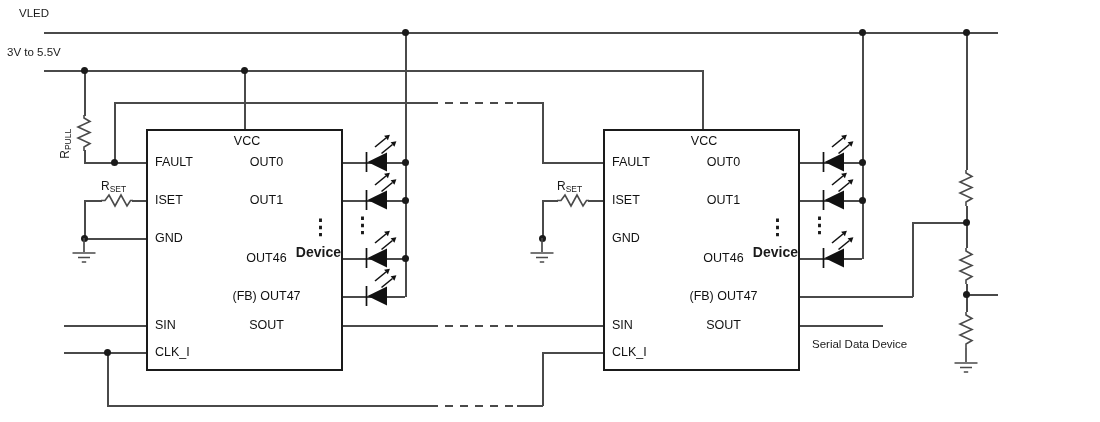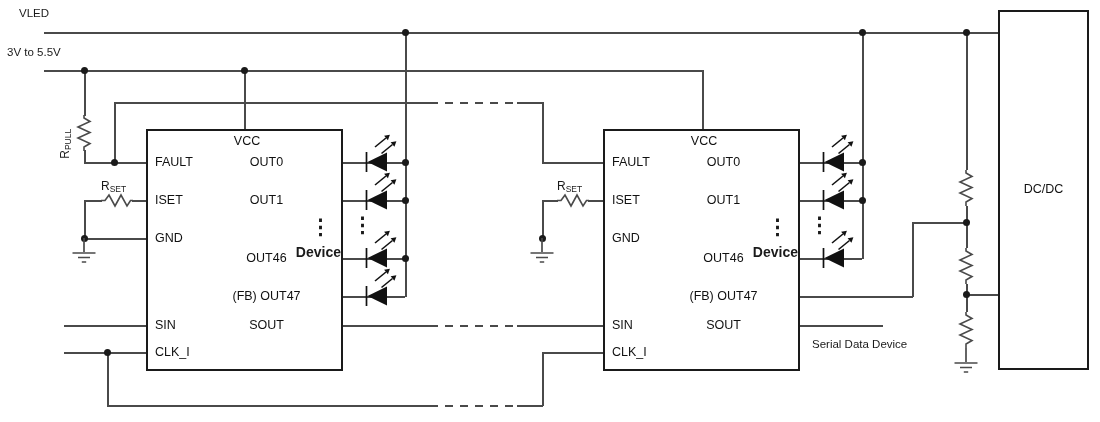--- a/index.html
+++ b/index.html
@@ -231,17 +231,14 @@
     <div class="pin pinr" style="left:50px;top:25px;width:137px">OUT0</div>
     <div class="pin pinr" style="left:50px;top:63px;width:137px">OUT1</div>
     <div class="pin pinr" style="left:50px;top:121px;width:137px">OUT46</div>
     <div class="pin pinr" style="left:50px;top:159px;width:137px">(FB) OUT47</div>
     <div class="pin pinr" style="left:50px;top:188px;width:137px">SOUT</div>
     <div class="title" style="left:0;right:0;top:113px">Device</div>
     <div class="ell" style="left:162px;top:85px">⋮</div>
   </div>
   <div class="ell" style="left:809px;top:214px">⋮</div>
 
-  <div class="box" style="left:998px;top:10px;width:91px;height:360px">
-    <div class="pin cc" style="left:0;right:0;top:171px">DC/DC</div>
-  </div>
 
 </div>
 
 </body></html>

